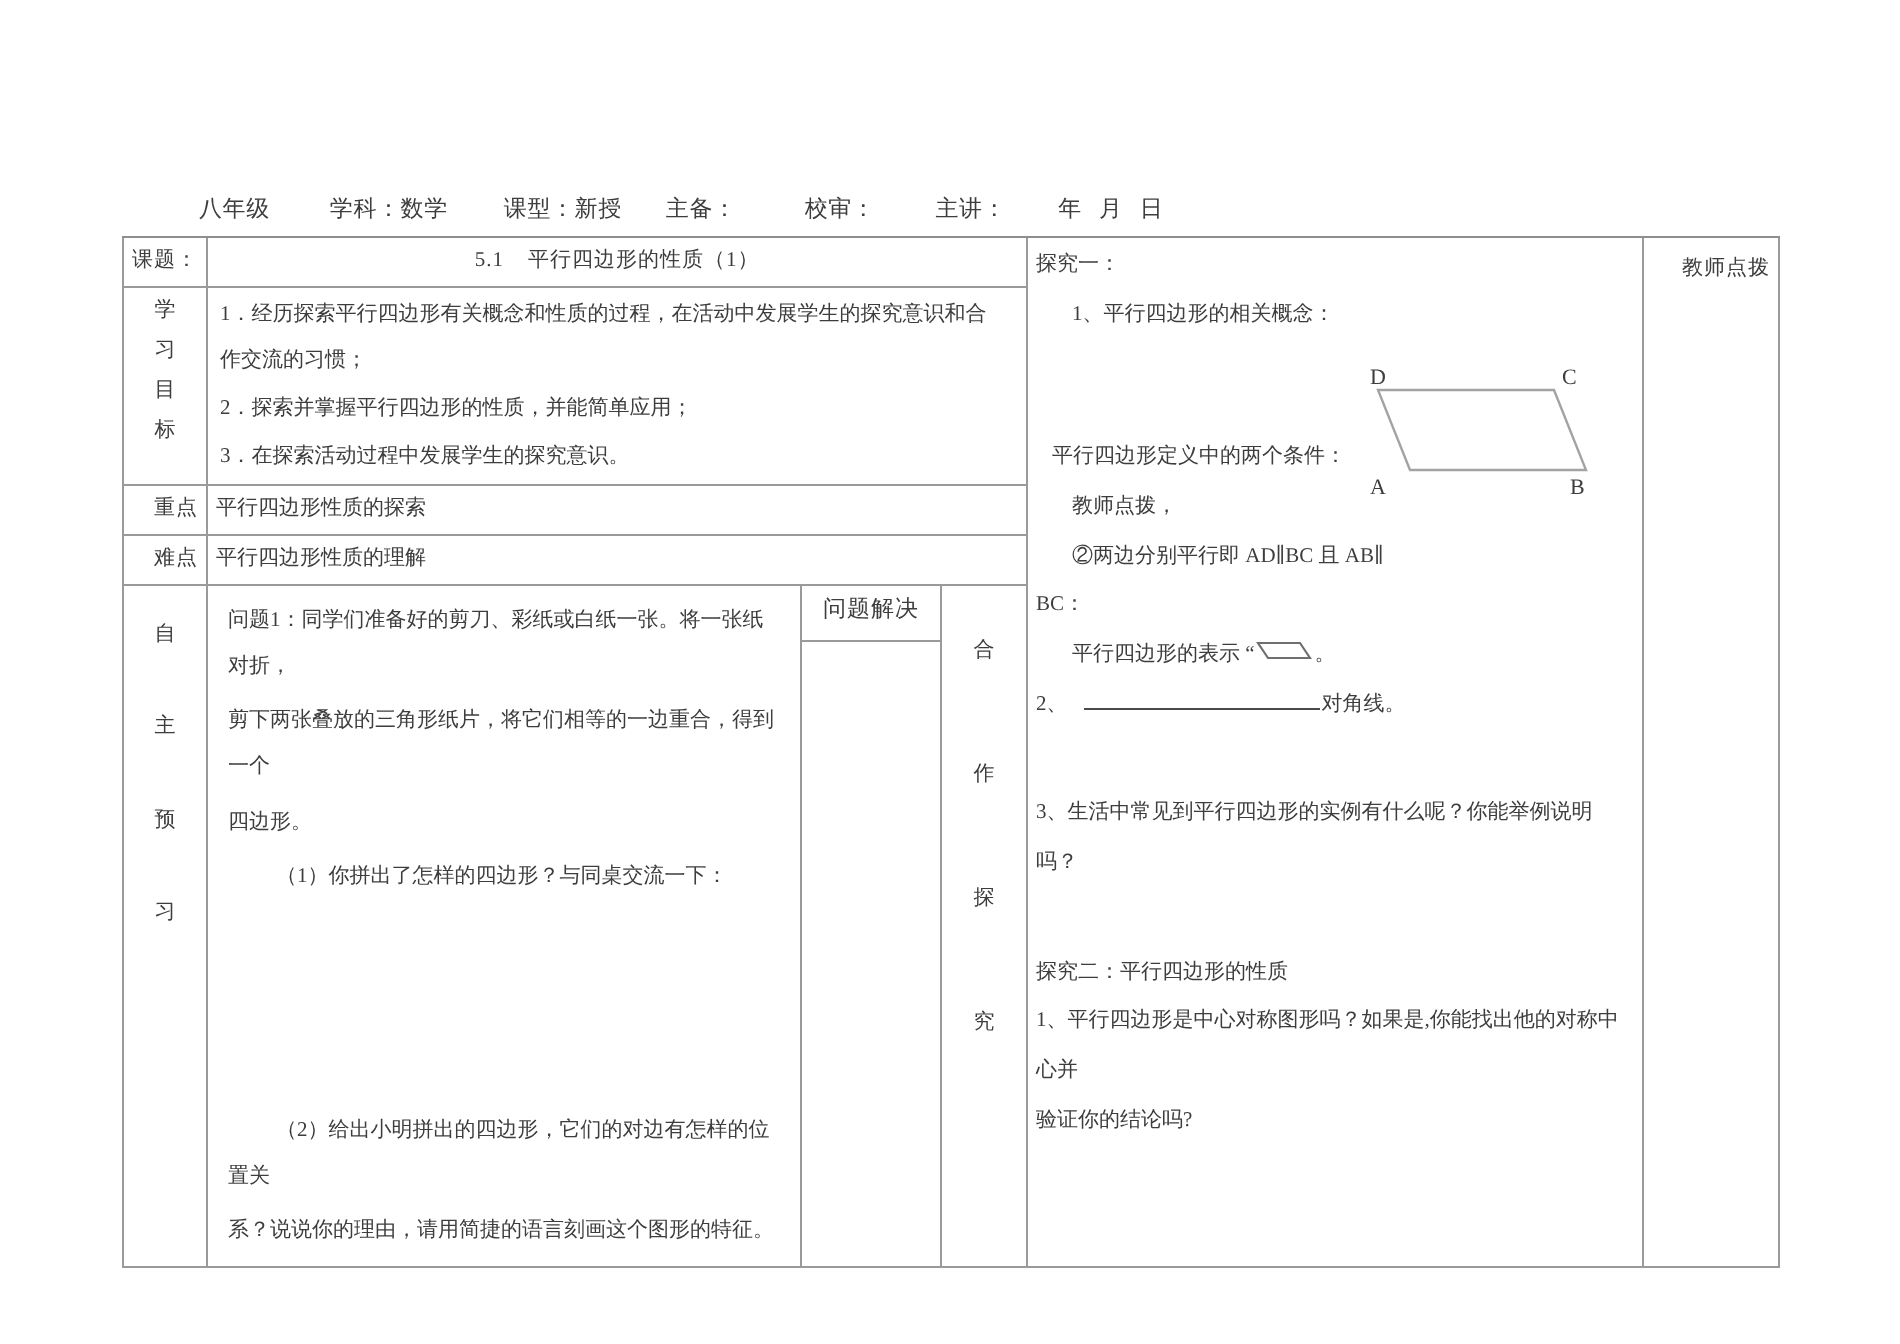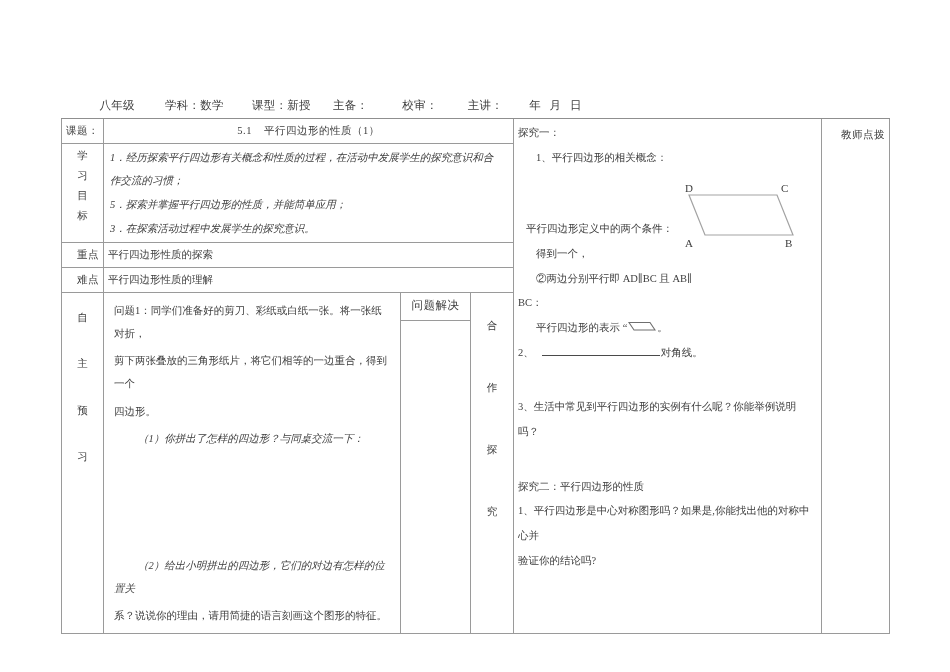--- a/index.html
+++ b/index.html
@@ -92,36 +92,35 @@
     padding-bottom: 1px;
     letter-spacing: .5px;
   }
   .title-cell .num { margin-right: 12px; }
 
   .goal-cell p {
     margin: 0 0 0 0;
     line-height: 2.25;
     font-size: 10.5px;
     padding-left: 2px;
-    font-style: italic;
   }
 
   .plain-cell {
     font-size: 10.5px;
     padding-left: 6px;
     line-height: 1.6;
   }
 
   .body-cell p {
     margin: 4px;
     line-height: 2.2;
     font-size: 10.5px;
     padding-left: 2px;
   }
-  .body-cell .indent { text-indent: 24px; font-style: italic; }
+  .body-cell .indent { text-indent: 24px; }
   .body-cell .spacer-lg { height: 96px; }
 
   .solve-head {
     text-align: center;
     font-size: 11.5px;
     padding: 2px 0 3px 0;
     letter-spacing: .5px;
   }
 
   
@@ -216,21 +215,21 @@
       <tr>
         <td class="lbl">课题：</td>
         <td class="title-cell" colspan="3">
           <span class="num">5.1</span><span>平行四边形的性质（1）</span>
         </td>
 
         <td class="explore-cell" rowspan="5">
           <p>探究一：</p>
           <p class="ind1">1、平行四边形的相关概念：</p>
           <p class="ind2">平行四边形定义中的两个条件：</p>
-          <p class="ind1">得到一个，</p>
+          <p class="ind1">教师点拨，</p>
           <p class="ind1">②两边分别平行即 AD∥BC 且 AB∥</p>
           <p>BC：</p>
           <p class="ind1">
             <span>平行四边形的表示 “</span><span class="pgram-symbol"><svg width="28" height="11" viewBox="0 0 28 11">
                   <polygon points="6,9 27,9 22,1.5 1,1.5" fill="none" stroke="#6f6f6f" stroke-width="1.1"></polygon>
                 </svg></span><span>。</span>
           </p>
           <p>
             <span>2、</span><span class="blank-line"></span><span>对角线。</span>
           </p>
@@ -260,21 +259,21 @@
       <tr>
         <td class="vert-label">
           <span class="ch">学</span>
           <span class="ch">习</span>
           <span class="ch">目</span>
           <span class="ch">标</span>
         </td>
         <td class="goal-cell" colspan="3">
           <p>1．经历探索平行四边形有关概念和性质的过程，在活动中发展学生的探究意识和合</p>
           <p>作交流的习惯；</p>
-          <p>5．探索并掌握平行四边形的性质，并能简单应用；</p>
+          <p>2．探索并掌握平行四边形的性质，并能简单应用；</p>
           <p>3．在探索活动过程中发展学生的探究意识。</p>
         </td>
       </tr>
 
       <tr>
         <td class="lbl">重点</td>
         <td class="plain-cell" colspan="3">平行四边形性质的探索</td>
       </tr>
 
       <tr>

